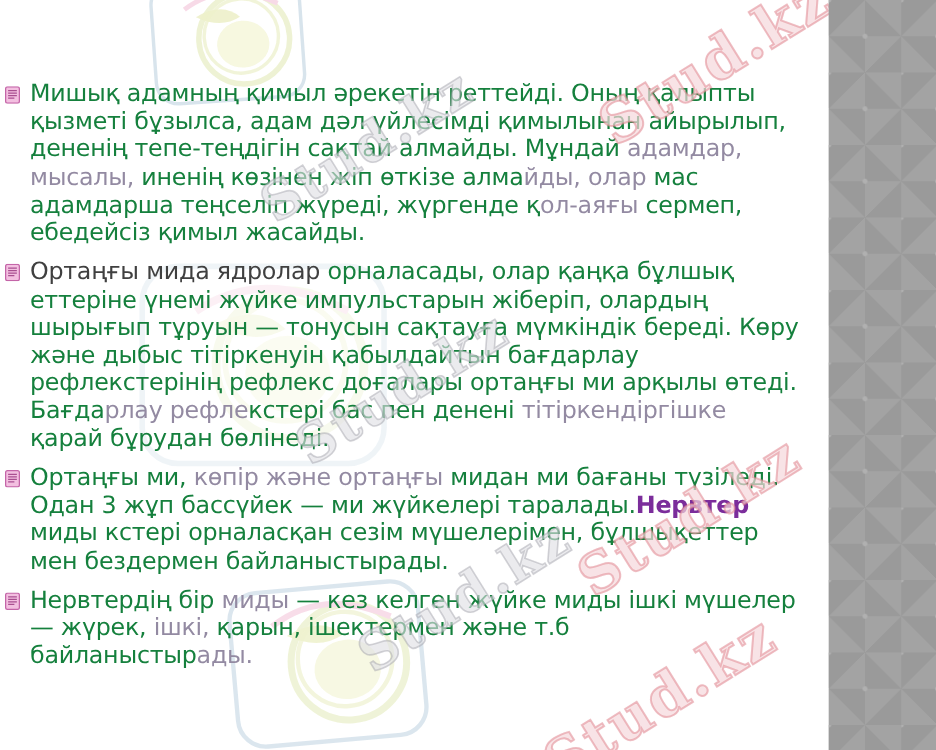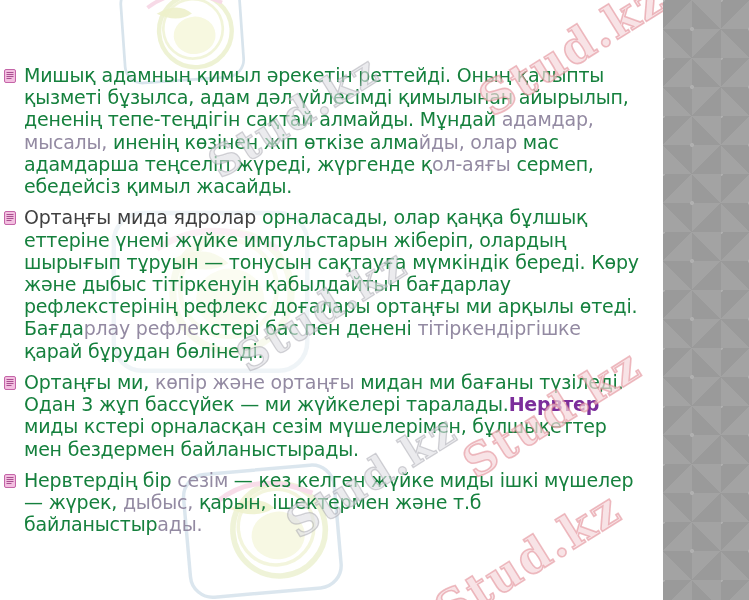--- a/index.html
+++ b/index.html
@@ -120,21 +120,21 @@
             <rect x="0.5" y="0.5" width="11" height="13" rx="1.5" fill="#f3bfe0" stroke="#c465a8"></rect>
             <path d="M2.5 3.5h7M2.5 5.5h7M2.5 7.5h7M2.5 9.5h5" stroke="#a94f90" stroke-width="1" fill="none"></path>
           </svg></span>
         <span class="bullet-text"><span class="seg-n">Ортаңғы ми, </span><span class="seg-m">көпір және ортаңғы</span><span class="seg-n"> мидан ми бағаны түзіледі. Одан 3 жұп бассүйек — ми жүйкелері таралады.</span><span class="seg-ab">Нервтер</span><span class="seg-n"> миды кстері орналасқан сезім мүшелерімен, бұлшықеттер мен бездермен байланыстырады.</span></span>
       </li>
       <li class="bullet-item">
         <span class="bullet-icon"><svg width="12" height="14" viewBox="0 0 12 14">
             <rect x="0.5" y="0.5" width="11" height="13" rx="1.5" fill="#f3bfe0" stroke="#c465a8"></rect>
             <path d="M2.5 3.5h7M2.5 5.5h7M2.5 7.5h7M2.5 9.5h5" stroke="#a94f90" stroke-width="1" fill="none"></path>
           </svg></span>
-        <span class="bullet-text"><span class="seg-n">Нервтердің бір </span><span class="seg-m">сезім</span><span class="seg-n"> — кез келген жүйке миды ішкі мүшелер — жүрек, </span><span class="seg-m">дыбыс,</span><span class="seg-n"> қарын, ішектермен және т.б байланыстыр</span><span class="seg-m">ады.</span></span>
+        <span class="bullet-text"><span class="seg-n">Нервтердің бір </span><span class="seg-m">миды</span><span class="seg-n"> — кез келген жүйке миды ішкі мүшелер — жүрек, </span><span class="seg-m">ішкі,</span><span class="seg-n"> қарын, ішектермен және т.б байланыстыр</span><span class="seg-m">ады.</span></span>
       </li>
     </ul>
 
   <div class="wm-text wm-pink wm1">Stud.kz</div>
   <div class="wm-text wm-gray wm2">Stud.kz</div>
   <div class="wm-text wm-gray wm3">Stud.kz</div>
   <div class="wm-text wm-pink wm4">Stud.kz</div>
   <div class="wm-text wm-gray wm5">Stud.kz</div>
   <div class="wm-text wm-pink wm6">Stud.kz</div>
 

